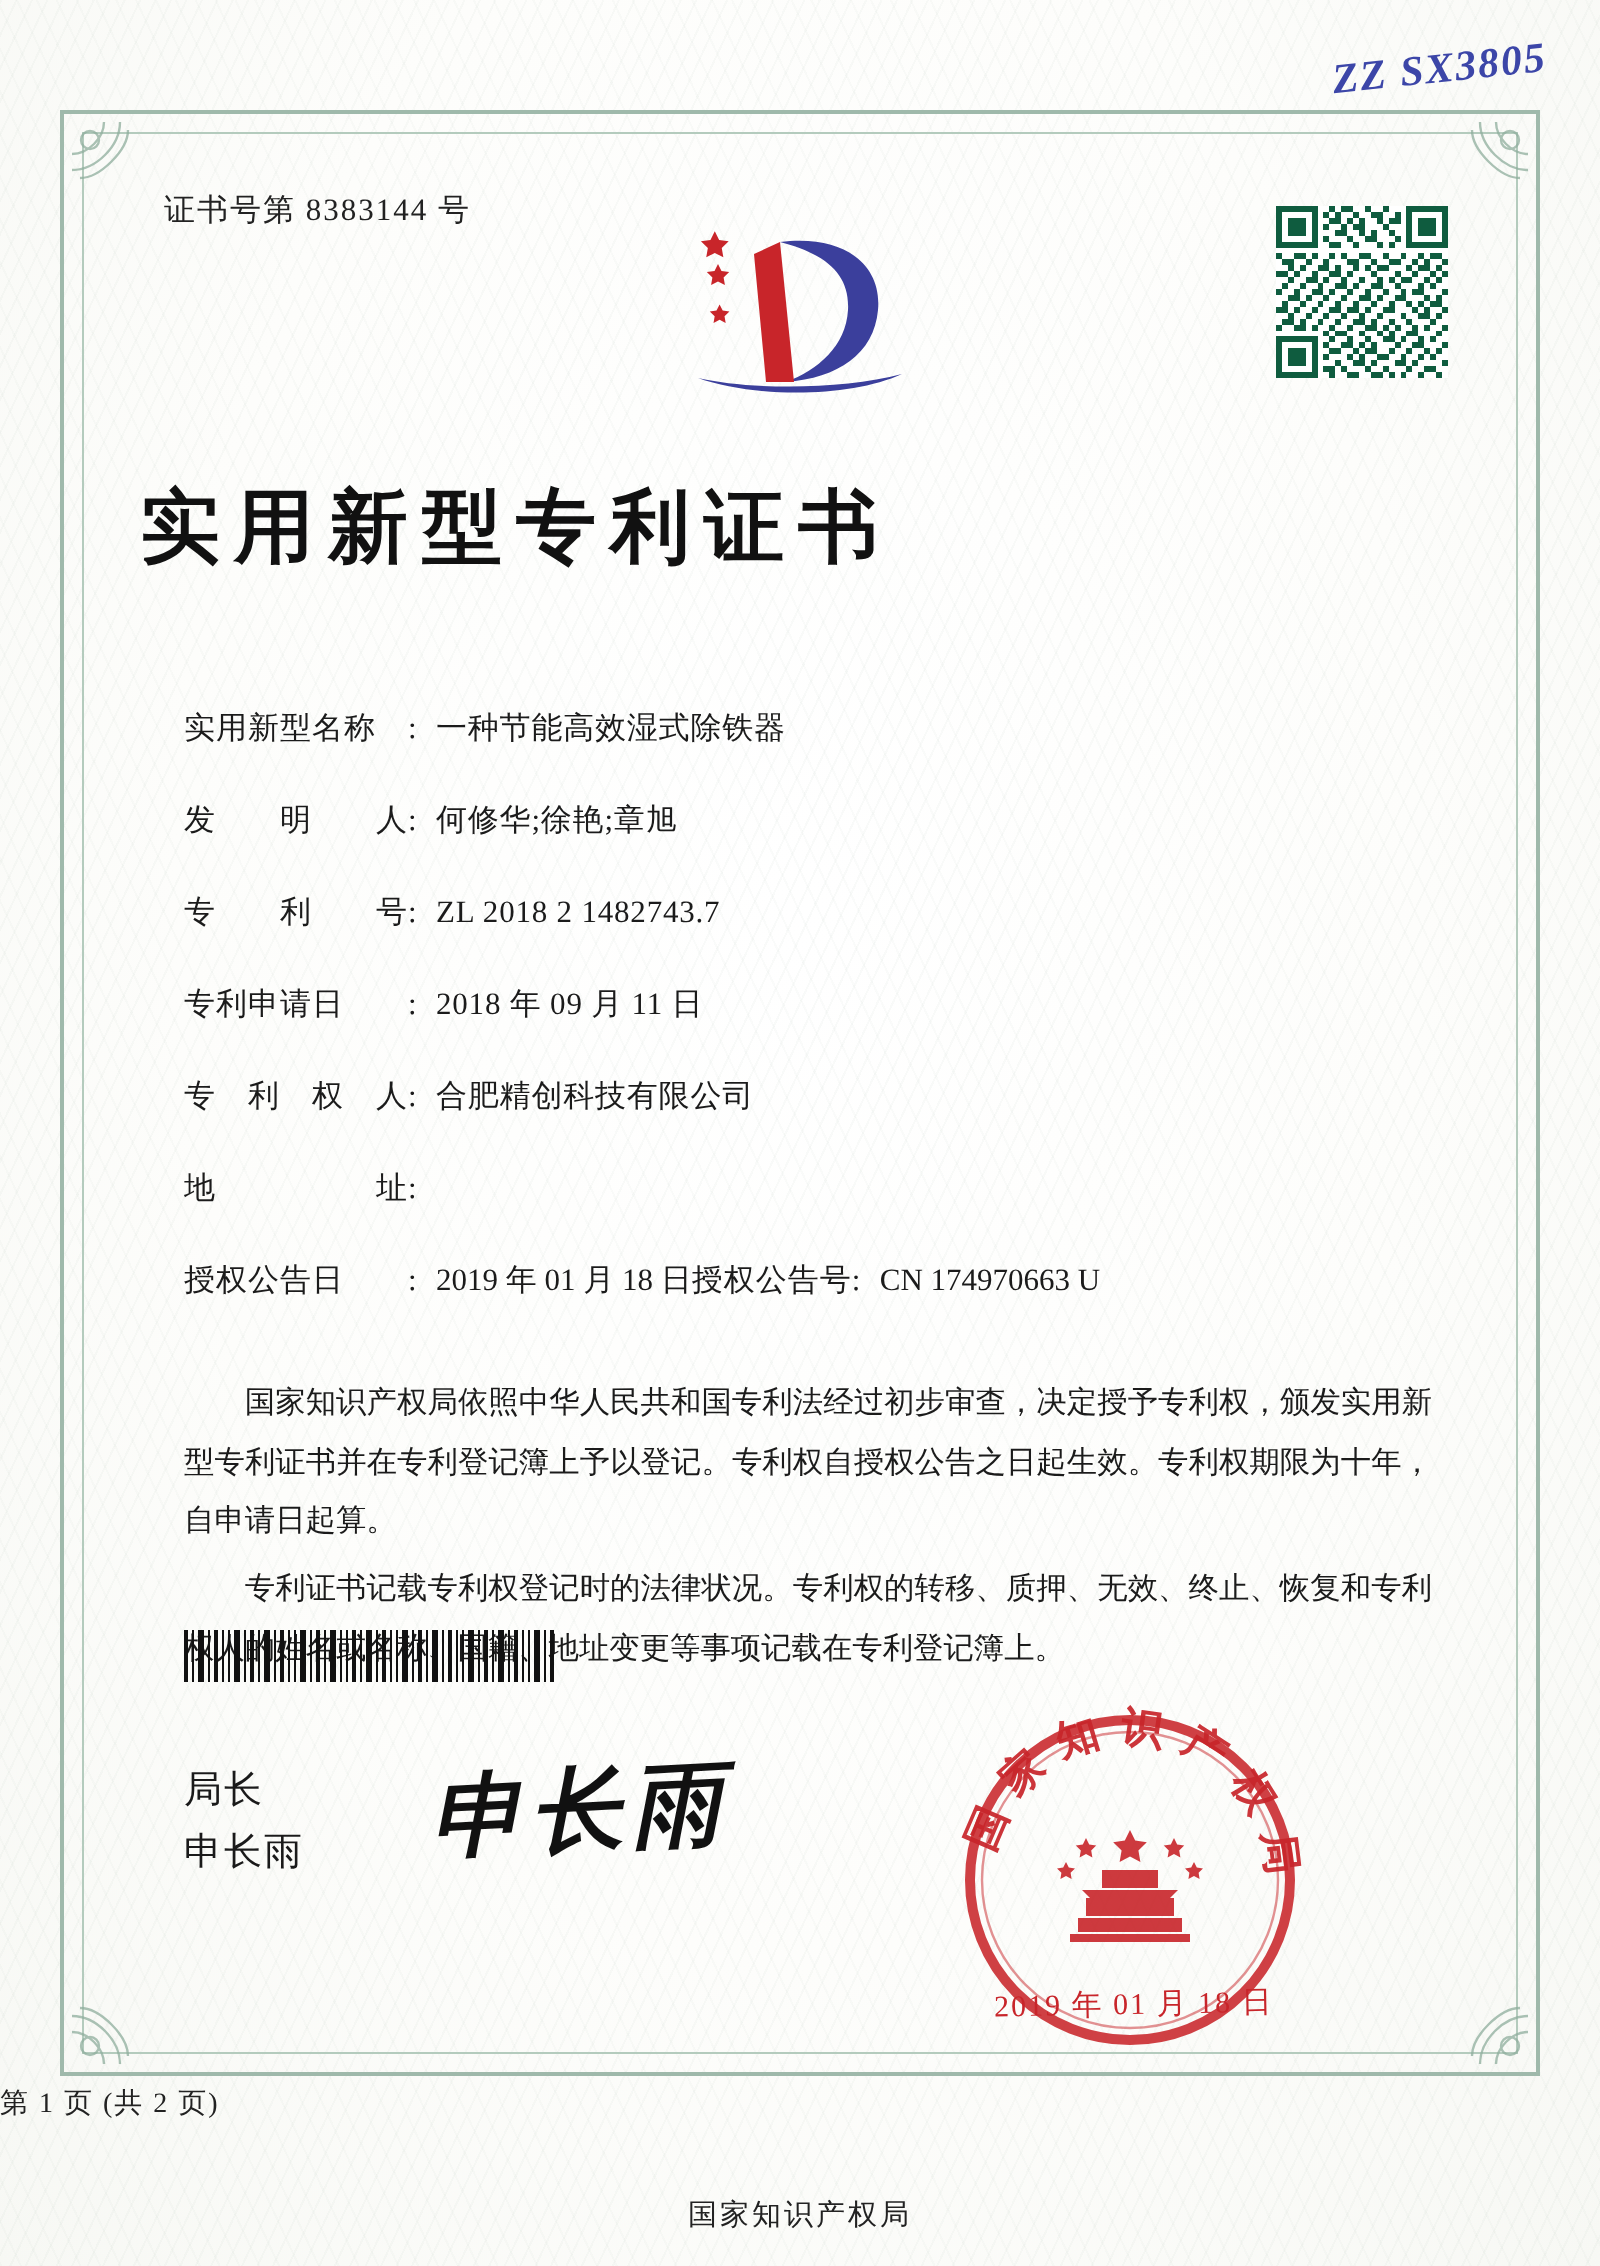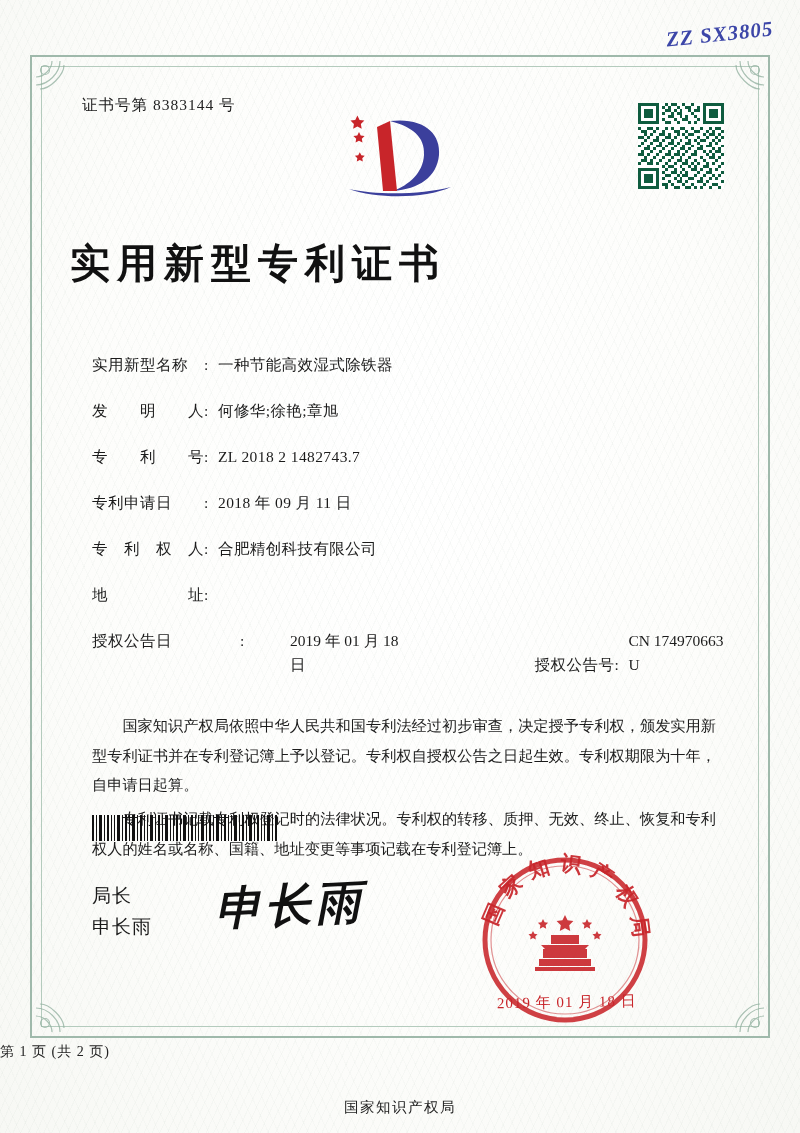--- a/index.html
+++ b/index.html
@@ -145,22 +145,22 @@
   .field-sep { width: 14px; flex: 0 0 14px; }
   .field-value {
     flex: 1 1 auto;
     letter-spacing: 0.4px;
   }
   .field-value .line2 {
     display: block;
     margin-left: 0;
   }
 
-  .inline-row { display: flex; align-items: flex-start; gap: 36px; }
-  .inline-row .grp2 { margin-left: 86px; display: flex; align-items: flex-end; }
+  .inline-row { display: flex; align-items: flex-start; }
+  .inline-row .grp2 { display: flex; align-items: flex-end; }
   .grp2 .field-label { width: auto; flex: 0 0 auto; }
 
   .paragraphs {
     margin-top: 34px;
     margin-left: 22px;
     margin-right: 14px;
     font-size: 15.2px;
     line-height: 1.95;
     text-align: justify;
     color: #1b1b1b;

